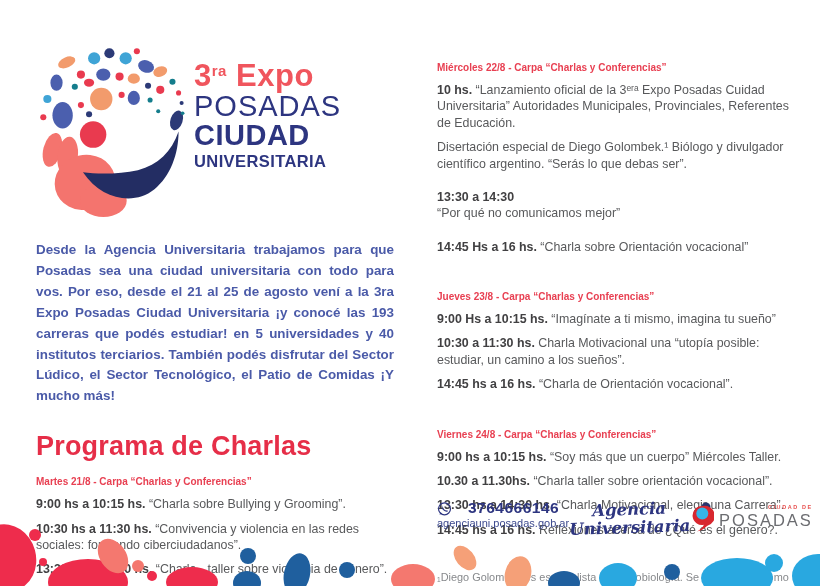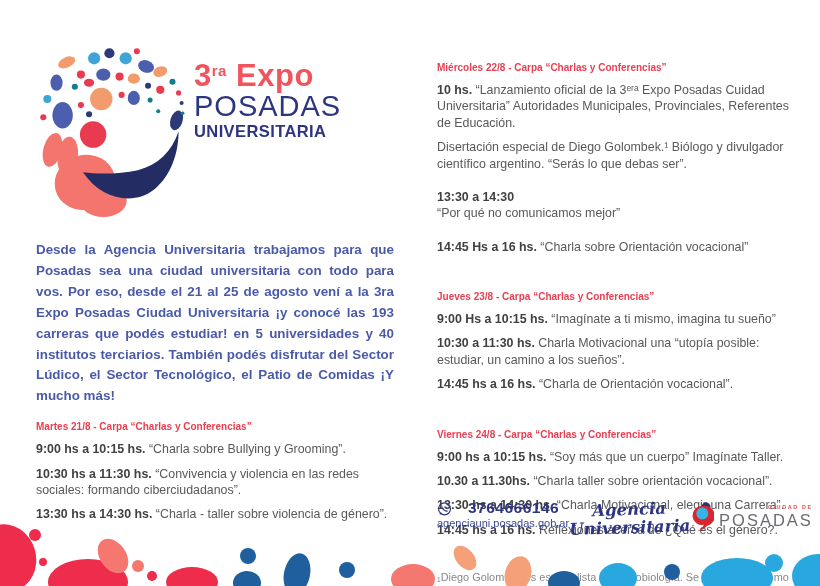--- a/index.html
+++ b/index.html
@@ -104,26 +104,28 @@
           <circle cx="52" cy="73" r="3" fill="#2c3a77"></circle>
           <circle cx="7" cy="76" r="3" fill="#e93a4f"></circle>
           <circle cx="56" cy="93" r="13" fill="#e93a4f"></circle>
           <circle cx="120" cy="70" r="2" fill="#147d8c"></circle>
         </g>
       </svg>
 
       <div class="brand">
         <div class="brand-expo"><span>3</span><sup>ra</sup><span> Expo</span></div>
         <div class="brand-posadas">POSADAS</div>
+        <div class="brand-ciudad">CIUDAD</div>
         <div class="brand-univ">UNIVERSITARIA</div>
       </div>
     </div>
 
     <p class="intro">Desde la Agencia Universitaria trabajamos para que Posadas sea una ciudad universitaria con todo para vos. Por eso, desde el 21 al 25 de agosto vení a la 3ra Expo Posadas Ciudad Universitaria ¡y conocé las 193 carreras que podés estudiar! en 5 universidades y 40 institutos terciarios. También podés disfrutar del Sector Lúdico, el Sector Tecnológico, el Patio de Comidas ¡Y mucho más!</p>
 
+    <h1 class="program-title">Programa de Charlas</h1>
 
     <section class="day">
       <h3 class="day-heading">Martes 21/8 - Carpa “Charlas y Conferencias”</h3>
       <p class="entry"><b>9:00 hs a 10:15 hs.</b> <span>“Charla sobre Bullying y Grooming”.</span></p>
       <p class="entry"><b>10:30 hs a 11:30 hs.</b> <span>“Convivencia y violencia en las redes sociales: formando ciberciudadanos”.</span></p>
       <p class="entry"><b>13:30 hs a 14:30 hs.</b> <span>“Charla - taller sobre violencia de género”.</span></p>
 
     </section>
   </div>
 
@@ -139,21 +141,21 @@
 
     <section class="day">
       <h3 class="day-heading">Jueves 23/8 - Carpa “Charlas y Conferencias”</h3>
       <p class="entry"><b>9:00 Hs a 10:15 hs.</b> <span>“Imagínate a ti mismo, imagina tu sueño”</span></p>
       <p class="entry"><b>10:30 a 11:30 hs.</b> <span>Charla Motivacional una “utopía posible: estudiar, un camino a los sueños”.</span></p>
       <p class="entry"><b>14:45 hs a 16 hs.</b> <span>“Charla de Orientación vocacional”.</span></p>
     </section>
 
     <section class="day">
       <h3 class="day-heading">Viernes 24/8 - Carpa “Charlas y Conferencias”</h3>
-      <p class="entry"><b>9:00 hs a 10:15 hs.</b> <span>“Soy más que un cuerpo” Imagínate Taller.</span></p>
+      <p class="entry"><b>9:00 hs a 10:15 hs.</b> <span>“Soy más que un cuerpo” Miércoles Taller.</span></p>
       <p class="entry"><b>10.30 a 11.30hs.</b> <span>“Charla taller sobre orientación vocacional”.</span></p>
       <p class="entry"><b>13:30 hs a 14:30 hs.</b> <span>“Charla Motivacional, elegir una Carrera”.</span></p>
       <p class="entry"><b>14:45 hs a 16 hs.</b> <span>Reflexiones acerca de ¿Qué es el género?.</span></p>
     </section>
 
     <p class="footnote">₁Diego Golombek es especialista en cronobiología. Se desempeña como profesor titular regular de la Universidad Nacional de Quilmes y como investigador superior del CONICET. Como divulgador se ha destacado como columnista en el programa Científicos Industria Argentina</p>
   </div>
 
   <div class="footer">
     <div class="contact">

